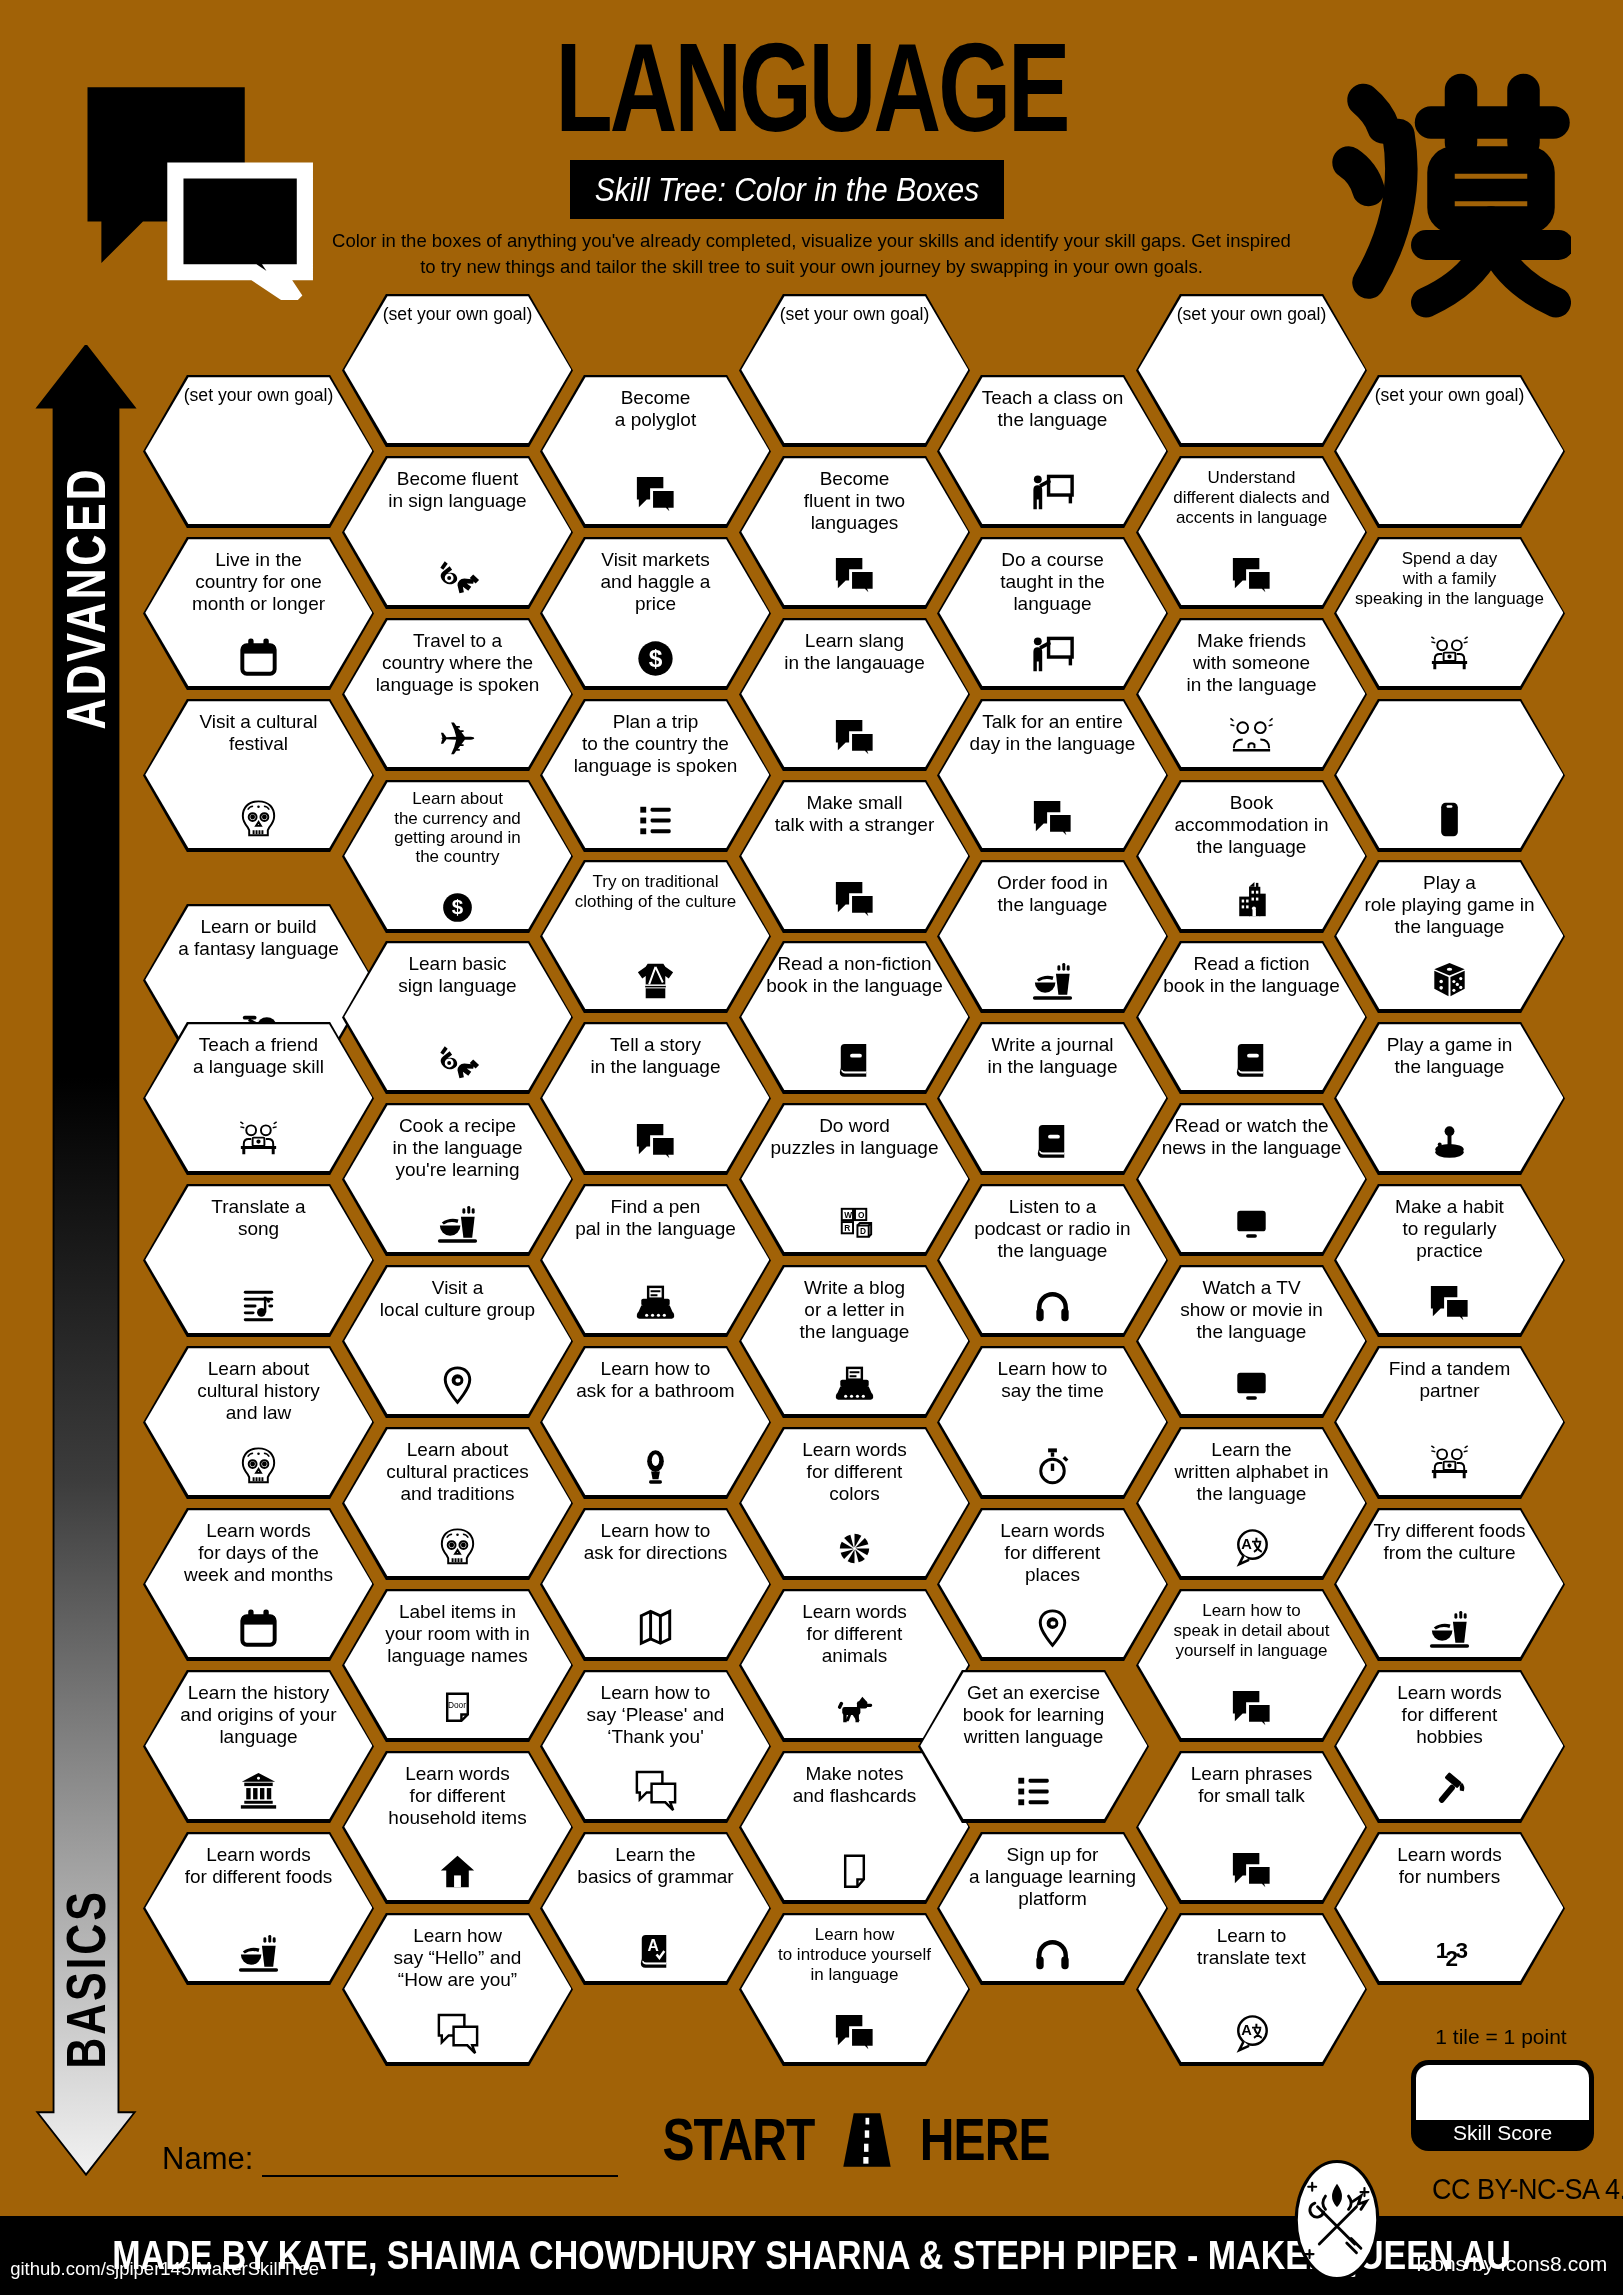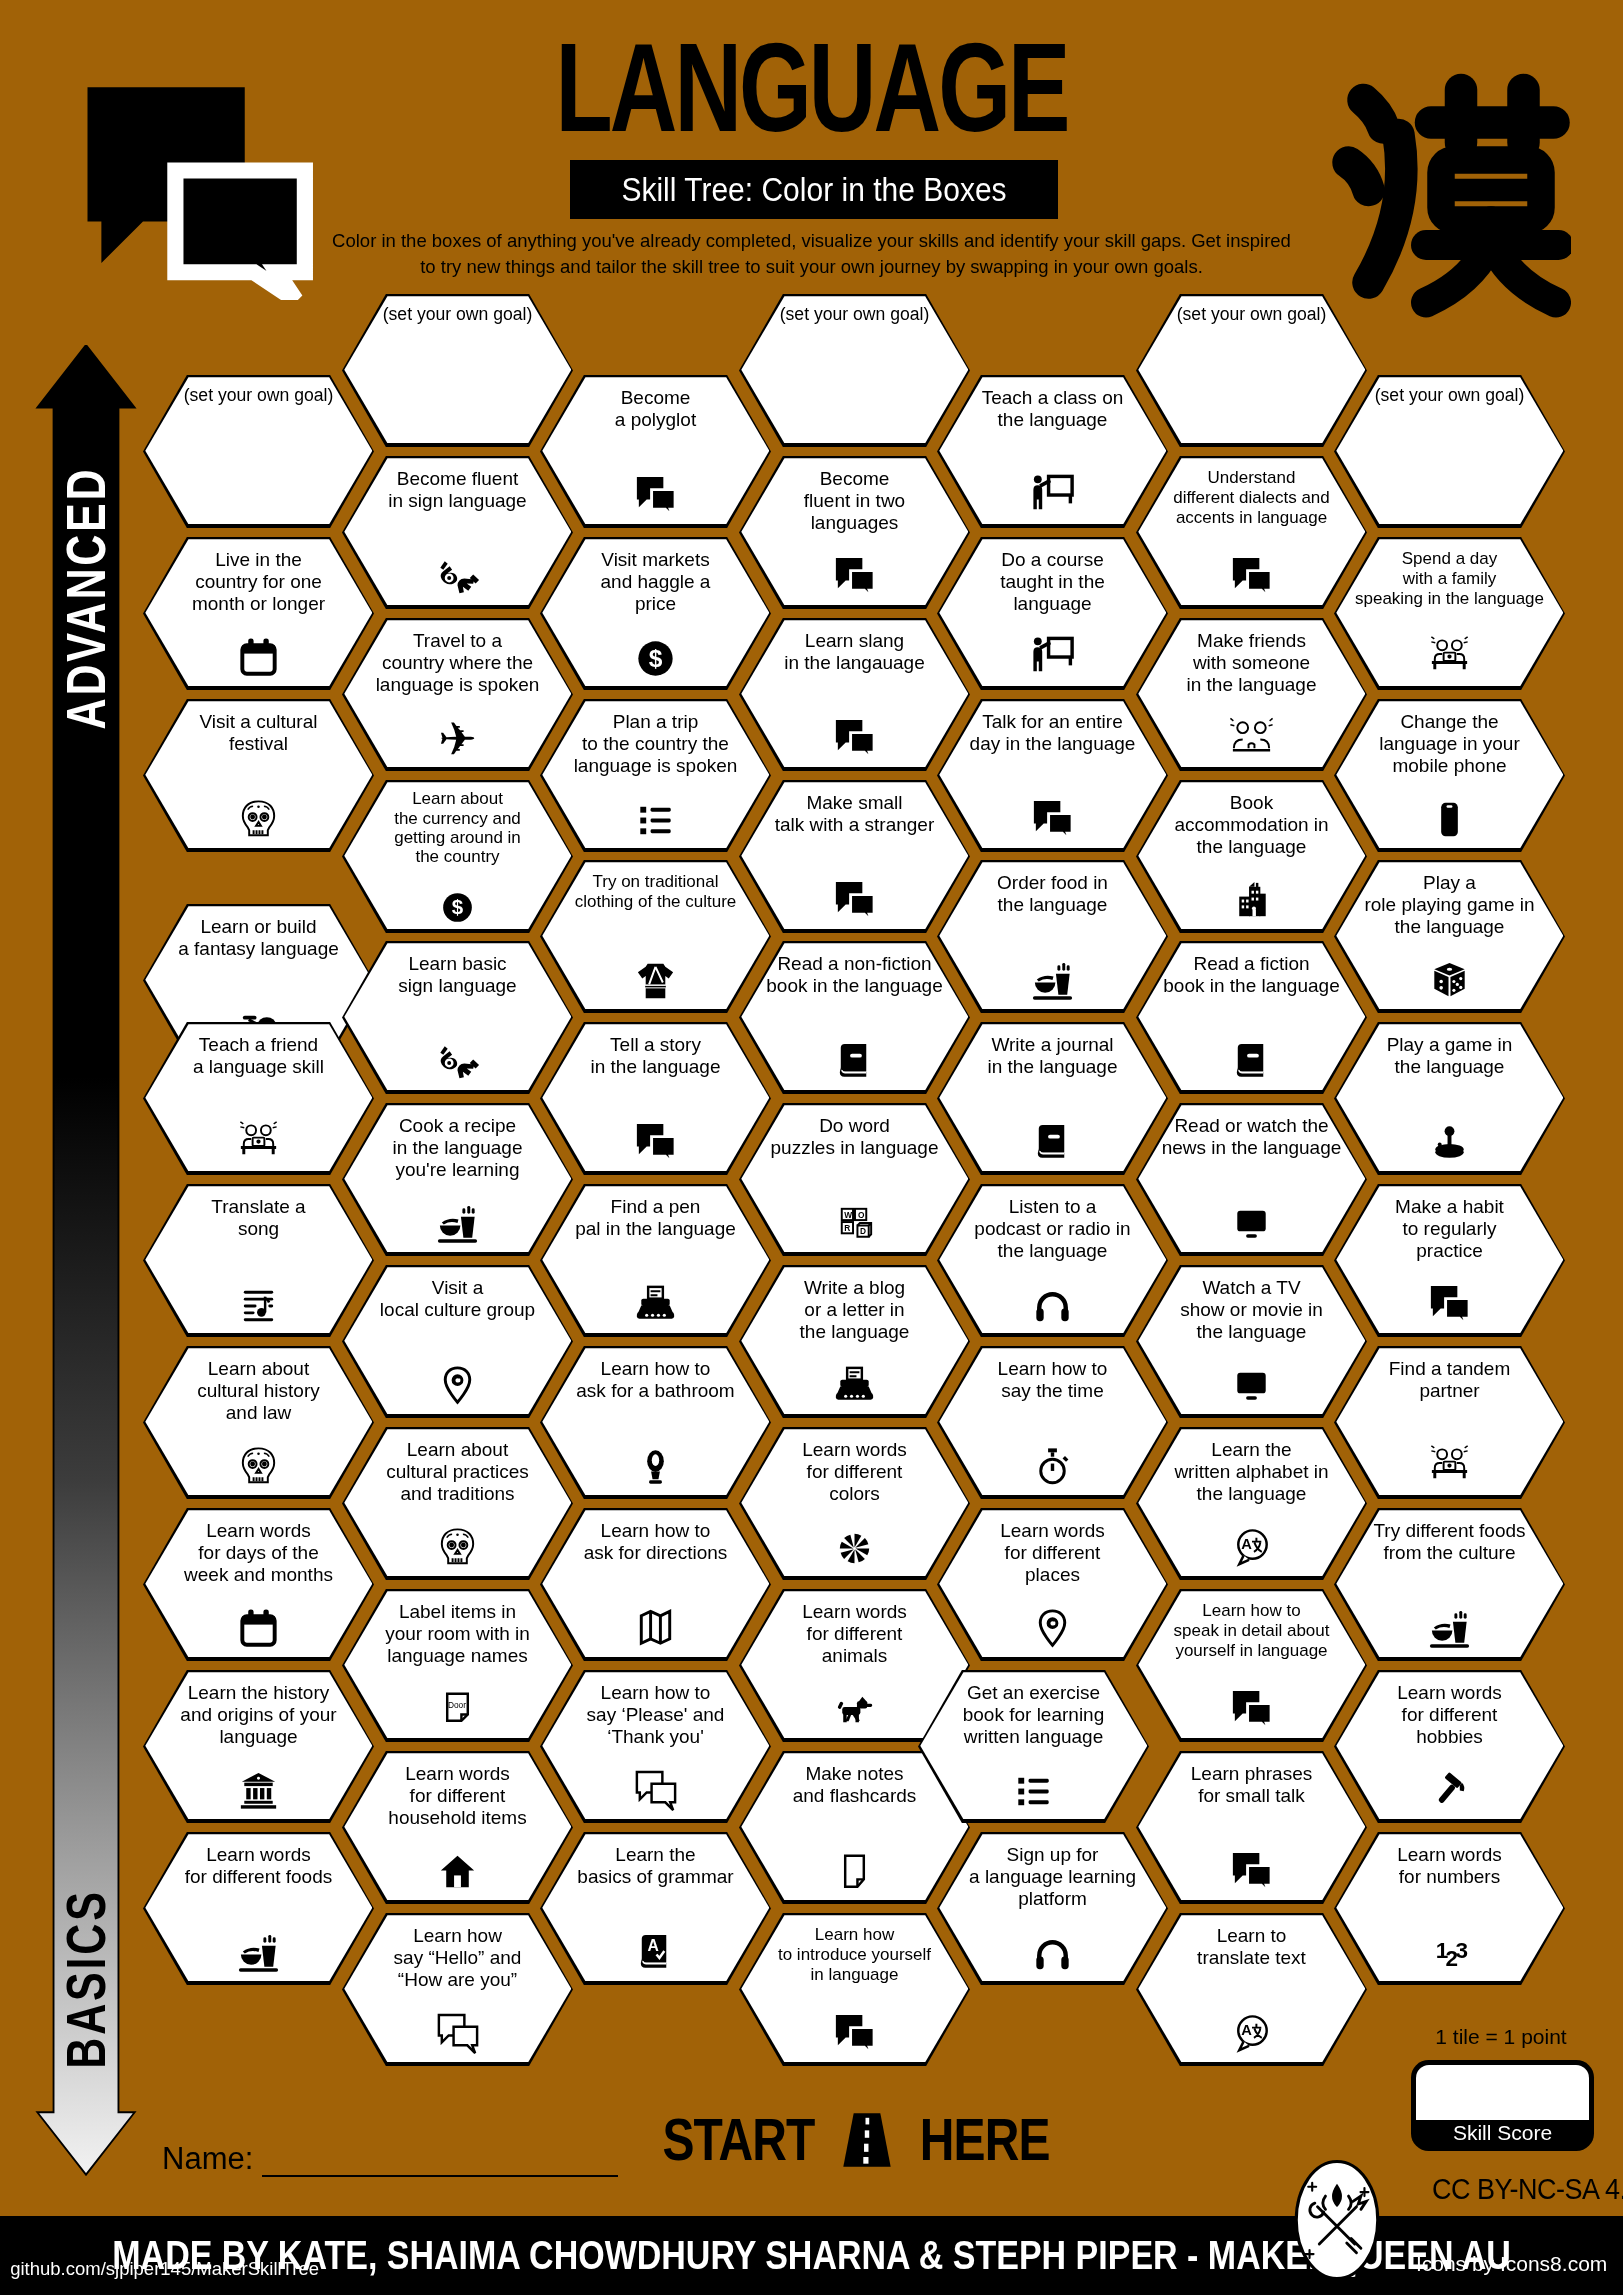--- a/index.html
+++ b/index.html
@@ -4,22 +4,22 @@
 <style>
   html,body{margin:0;padding:0;background:#fff;}
   body{font-family:"Liberation Sans","DejaVu Sans",sans-serif;color:#000;}
   #page{position:relative;width:1623px;height:2295px;background:#a16207;overflow:hidden;}
 
   
   .logo-bubbles{position:absolute;left:78px;top:78px;width:241px;height:222px;}
   .page-title{position:absolute;left:0;right:0;top:27px;text-align:center;
     font-size:117px;font-weight:bold;letter-spacing:-3.7px;line-height:1.05;
     transform:scale(0.80,1.08);transform-origin:50% 50%;}
-  .subtitle-box{position:absolute;left:570px;top:160px;width:488px;height:59px;background:#000;
-    display:flex;align-items:center;justify-content:center;}
+  .subtitle-box{position:absolute;left:570px;top:160px;width:434px;height:59px;background:#000;
+    display:flex;align-items:center;justify-content:center;font-style:italic;}
   .subtitle-box span{color:#fff;font-size:30px;transform:scaleY(1.12);letter-spacing:0px;white-space:nowrap;}
   .desc{position:absolute;left:268px;right:268px;top:228px;text-align:center;
     font-size:18.5px;line-height:1.38;}
   .kanji{position:absolute;left:1321px;top:56px;width:250px;height:273px;}
 
   
   .level-arrow{position:absolute;left:35px;top:345px;width:102px;height:1832px;}
   .axis-label{position:absolute;white-space:nowrap;font-weight:bold;font-size:43px;letter-spacing:2.8px;}
   .axis-advanced{left:86px;top:598px;color:#fff;transform:translate(-50%,-50%) rotate(-90deg) scale(1,1.28);}
   .axis-basics{left:86px;top:1979px;color:#000;transform:translate(-50%,-50%) rotate(-90deg) scale(1,1.28);}
@@ -1127,21 +1127,20 @@
               <path d="M20 58 v14 M80 58 v14" stroke-width="6"></path>
               <path d="M19 10 l-6 -4 M21 18 l-8 -2 M81 10 l6 -4 M79 18 l8 -2" stroke-width="3"></path>
             </svg>
           </div>
         </div>
       </div>
       <div class="hex" style="left: 1334px; top: 699px;">
         <div class="hex-border"></div>
         <div class="hex-inner"></div>
         <div class="hex-content">
-          <div class="hex-label">Change the<br>language in your<br>mobile phone</div>
           <div class="hex-icon">
             <svg viewBox="0 0 100 100">
               <rect x="33" y="14" width="34" height="68" rx="9" fill="#000"></rect>
               <rect x="44" y="19" width="12" height="5" rx="2.5" fill="#fff"></rect>
             </svg>
           </div>
         </div>
       </div>
       <div class="hex" style="left: 1334px; top: 860px;">
         <div class="hex-border"></div>

